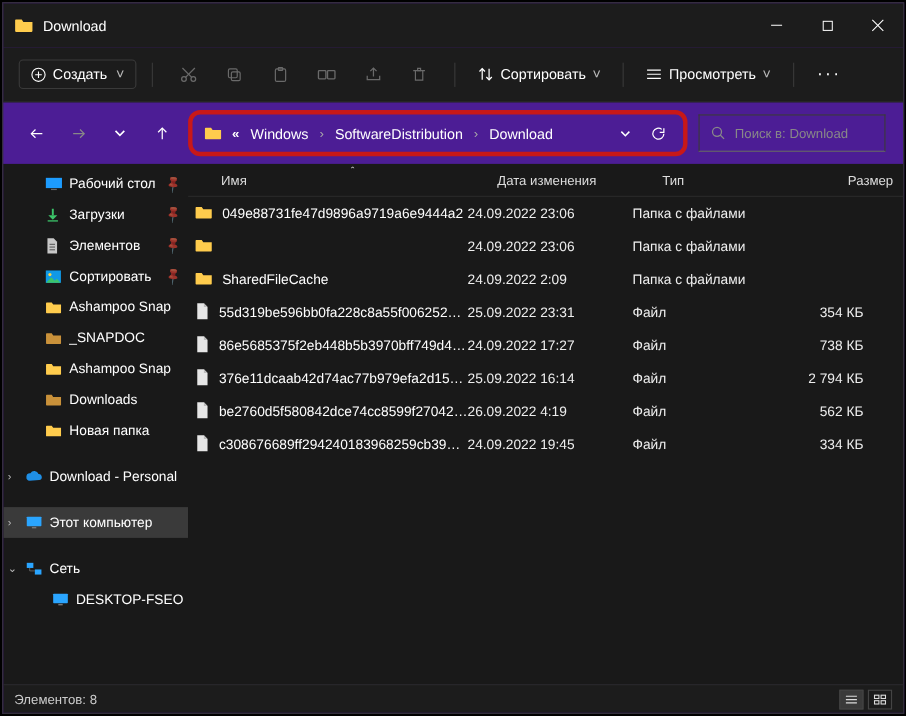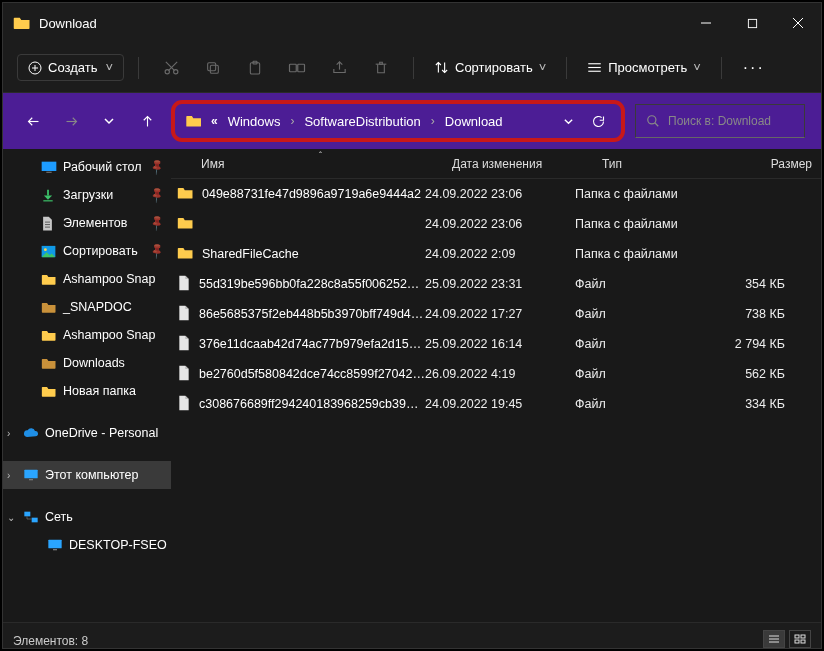--- a/index.html
+++ b/index.html
@@ -129,21 +129,21 @@
     display:flex; align-items:center; height: 30px;
     padding-left: 6px;
     font-size:12.5px; color:#fff;
   }
   .row .c-name { width:248px; display:flex; align-items:center; gap:8px; overflow:hidden; }
   .row .c-name .txt { white-space:nowrap; overflow:hidden; text-overflow:ellipsis; }
   .row .c-date { width:150px; color:#eee; }
   .row .c-type { width:130px; color:#eee; }
   .row .c-size { width:80px; text-align:right; color:#eee; }
   
-  .status { height: 26px; display:flex; align-items:flex-end; padding: 0 10px; border-top:1px solid #2a2a2a; font-size:12px; color:#ccc; background:#1c1c1c;}
+  .status { height: 26px; display:flex; align-items:center; padding: 0 10px; border-top:1px solid #2a2a2a; font-size:12px; color:#ccc; background:#1c1c1c;}
   .status .views { margin-left:auto; display:flex; gap:4px; }
   .status .vbtn { width:22px; height:18px; border:1px solid #444; display:flex; align-items:center; justify-content:center; }
   .status .vbtn.active { background:#3a3a3a; }
   
   .icn { display:block; }
 </style>
 </head>
 <body>
 
 <div class="window">
@@ -398,21 +398,21 @@
           </div>
         </div>
       <div class="sb-gap"></div>
       <div class="titem">
         <span class="exp">›</span>
         <span class="sb-icon">
             <svg width="16" height="12" viewBox="0 0 24 16">
               <path fill="#1f8fe6" d="M6 14a5 5 0 0 1 1-10 6 6 0 0 1 11 1 4 4 0 0 1 1 8z"></path>
             </svg>
           </span>
-        <span>OneDrive - Personal</span>
+        <span>Download - Personal</span>
       </div>
       <div class="sb-gap"></div>
       <div class="titem sel">
         <span class="exp">›</span>
         <span class="sb-icon">
             <svg width="16" height="14" viewBox="0 0 24 20">
               <rect x="2" y="2" width="20" height="13" rx="1" fill="#2aa5ff"></rect>
               <rect x="9" y="16" width="6" height="2" fill="#777"></rect>
             </svg>
           </span>

